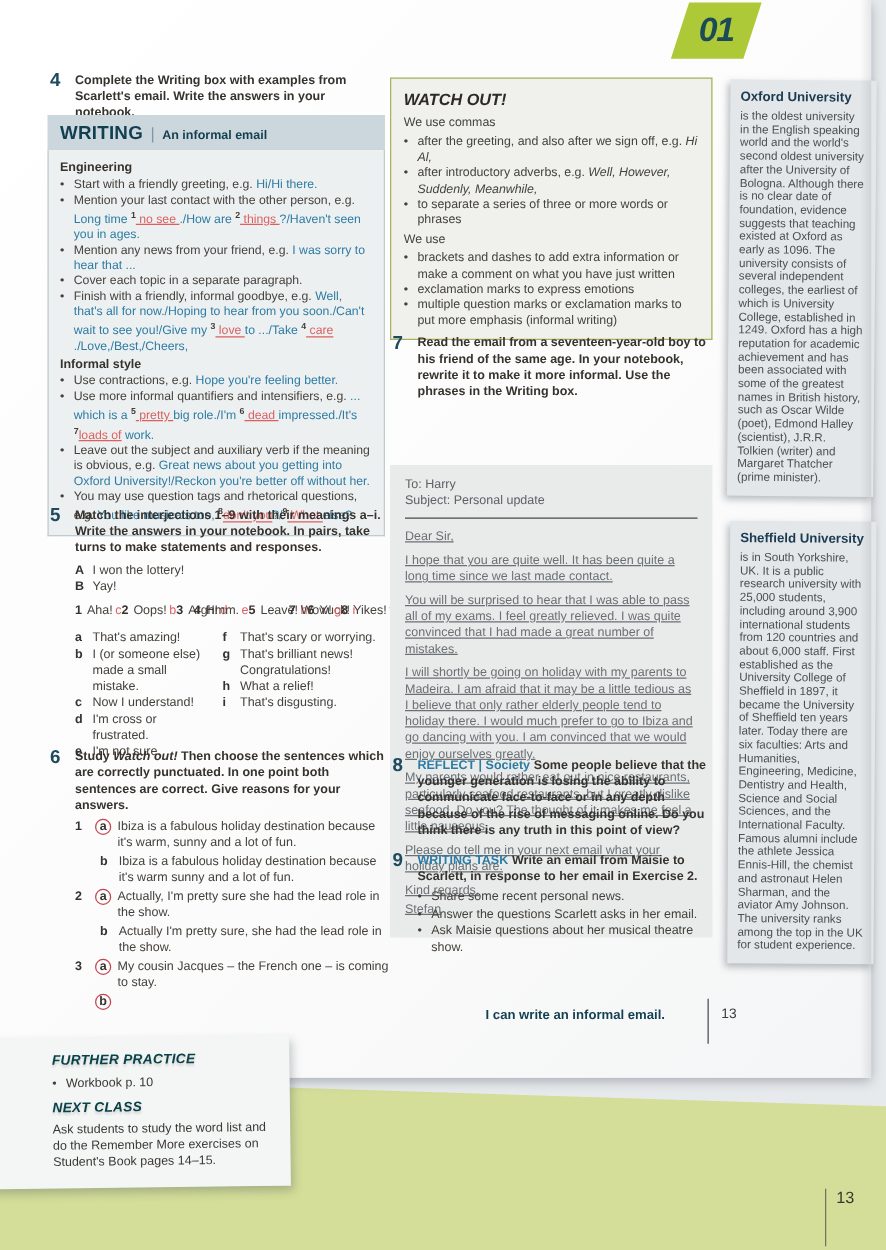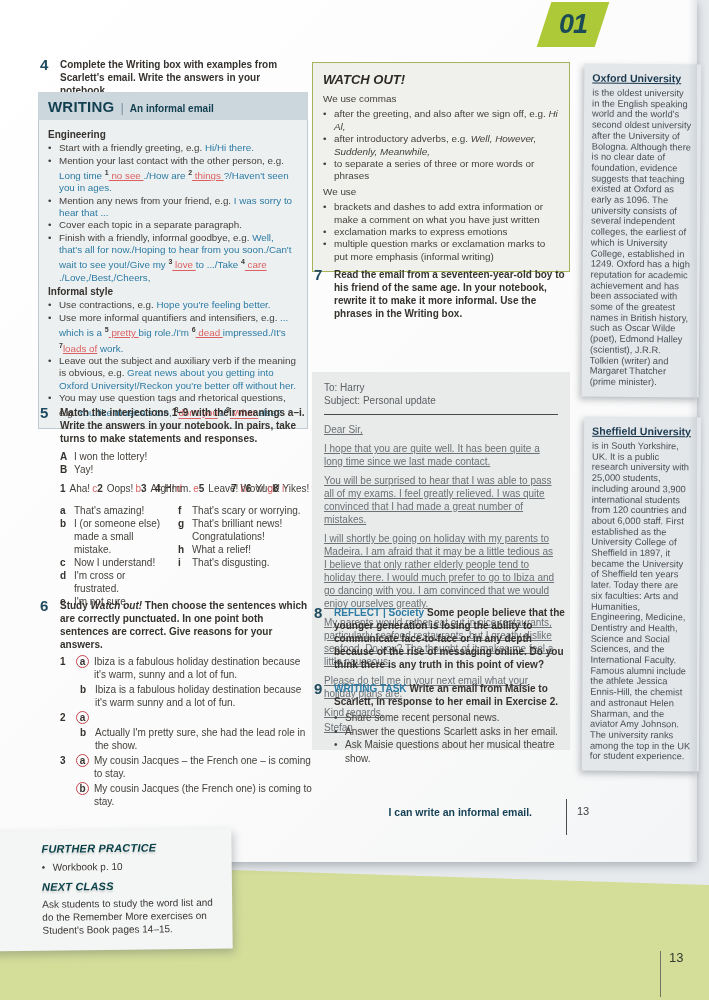--- a/index.html
+++ b/index.html
@@ -91,21 +91,21 @@
   .emailbox p{margin-bottom:6px;text-decoration:underline;}
 
   .ex9bullets{margin-top:3px;margin-left:20px;font-size:10px;line-height:13.5px;color:var(--body);}
 
   .ican{position:absolute;left:300px;top:806px;width:232px;text-align:right;font-size:10.5px;font-weight:bold;color:#123f52;}
   .inner-pgline{position:absolute;left:566px;top:799px;width:1px;height:36px;background:#4a4e52;}
   .inner-pgnum{position:absolute;left:577px;top:805px;font-size:11px;color:#3a3f44;}
 
   
   .factcard{position:absolute;width:117px;background:#e3e7ea;padding:8px 8px 9px;box-shadow:-2px 3px 6px rgba(60,70,80,.35);}
-  .factcard .ftitle{font-size:10.6px;font-weight:bold;color:#1b3a50;margin-bottom:4px;text-decoration:underline;}
+  .factcard .ftitle{font-size:10.6px;font-weight:bold;color:#1b3a50;margin-bottom:4px;}
   .factcard .fbody{font-size:9.3px;line-height:10.7px;color:#4a4f53;}
   .card1{left:583px;top:64px;transform:rotate(.5deg);}
   .card2{left:583px;top:417px;transform:rotate(.4deg);}
 
   
   .further{position:absolute;left:-10px;top:830px;width:242px;background:#f4f6f6;padding:12px 14px 14px 52px;box-shadow:2px 4px 8px rgba(60,70,80,.3);transform:rotate(-.7deg);}
   .ftr-title{font-size:11px;font-weight:bold;font-style:italic;color:#0a4249;text-shadow:0 2px 2px rgba(0,0,0,.15);letter-spacing:.2px;}
   .ftr-bullet{display:flex;font-size:10px;line-height:13px;color:#3b3733;margin:6px 0 7px;}
   .ftr-text{font-size:10px;line-height:13px;color:#3b3733;margin-top:5px;}
 </style>
@@ -265,35 +265,35 @@
             <span class="otext">Ibiza is a fabulous holiday destination because it's warm, sunny and a lot of fun.</span>
           </div>
         <div class="opt">
             <span class="onum"></span>
             <span class="oletter">b</span>
             <span class="otext">Ibiza is a fabulous holiday destination because it's warm sunny and a lot of fun.</span>
           </div>
         <div class="opt">
             <span class="onum">2</span>
             <span class="oletter circled">a</span>
+            <span class="otext">Actually, I'm pretty sure she had the lead role in the show.</span>
           </div>
         <div class="opt">
             <span class="onum"></span>
             <span class="oletter">b</span>
             <span class="otext">Actually I'm pretty sure, she had the lead role in the show.</span>
           </div>
         <div class="opt">
             <span class="onum">3</span>
             <span class="oletter circled">a</span>
             <span class="otext">My cousin Jacques – the French one – is coming to stay.</span>
           </div>
         <div class="opt">
             <span class="onum"></span>
             <span class="oletter circled">b</span>
-            <span class="otext">My cousin Jacques (the French one) is coming to stay.</span>
           </div>
       </div>
     </div>
 
     <div class="watch">
       <div class="watch-title">WATCH OUT!</div>
       <div class="watch-body">
         <div class="intro">We use commas</div>
         <div class="bi">
             <span class="dot">•</span>

